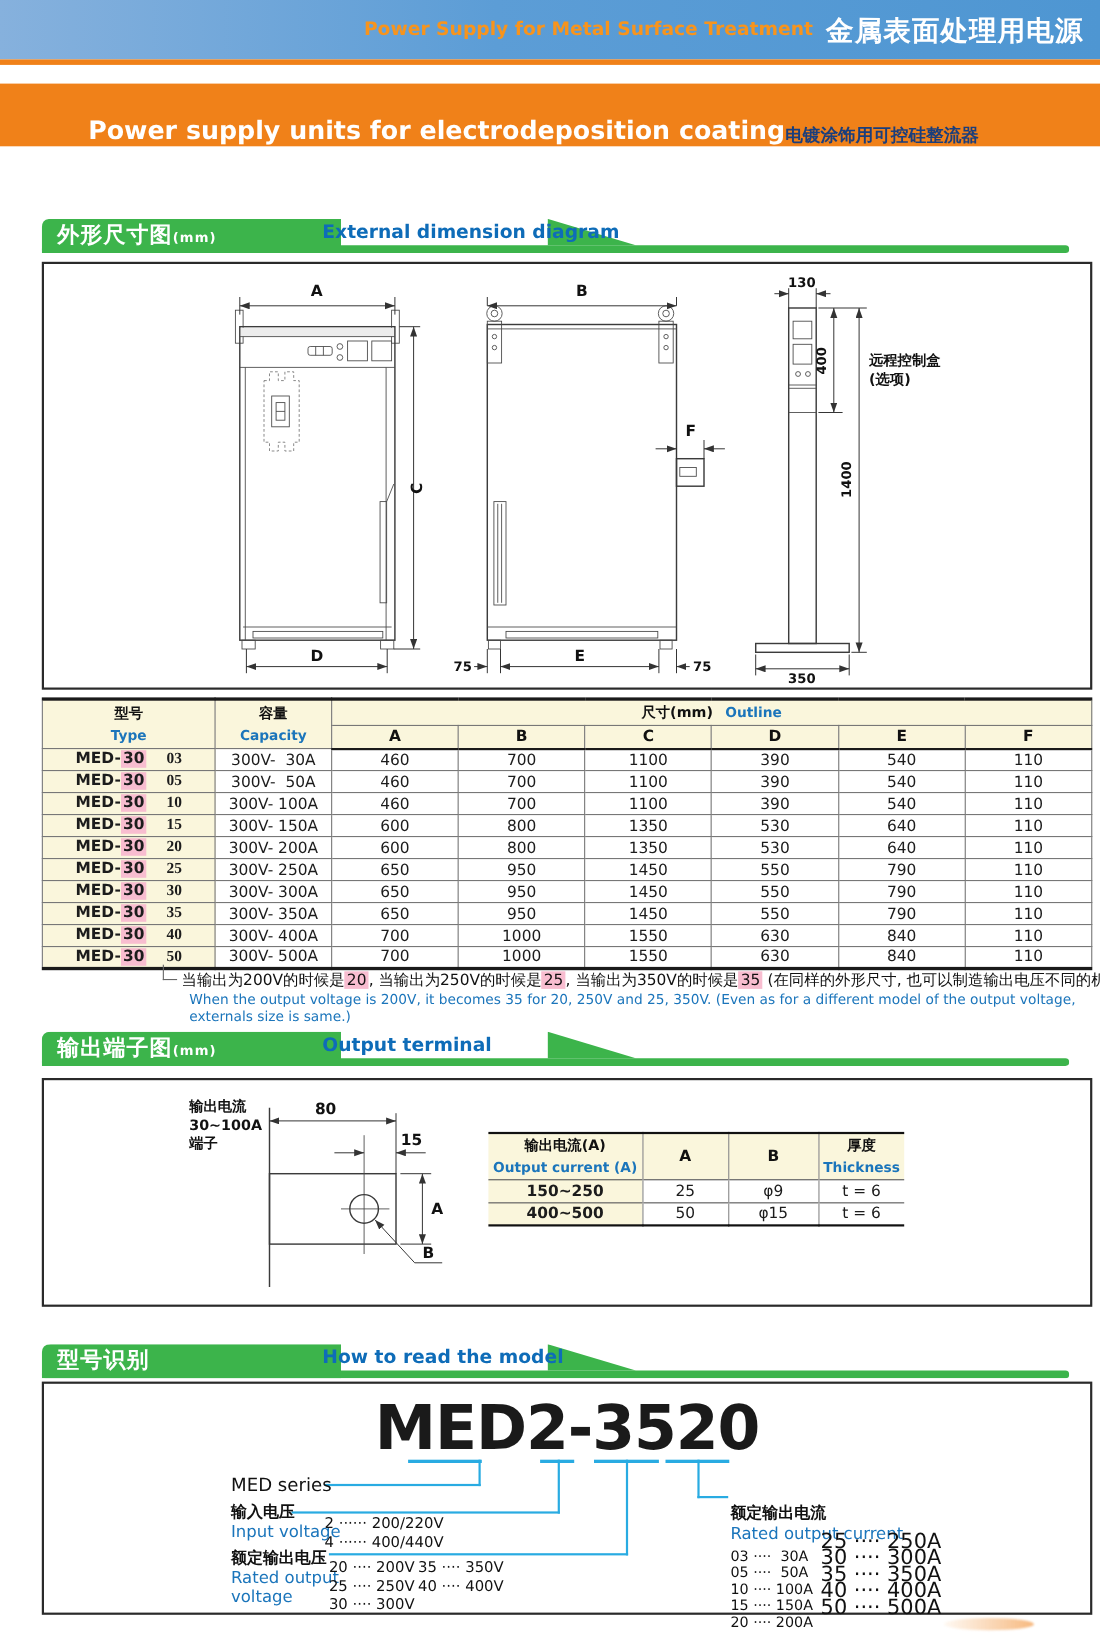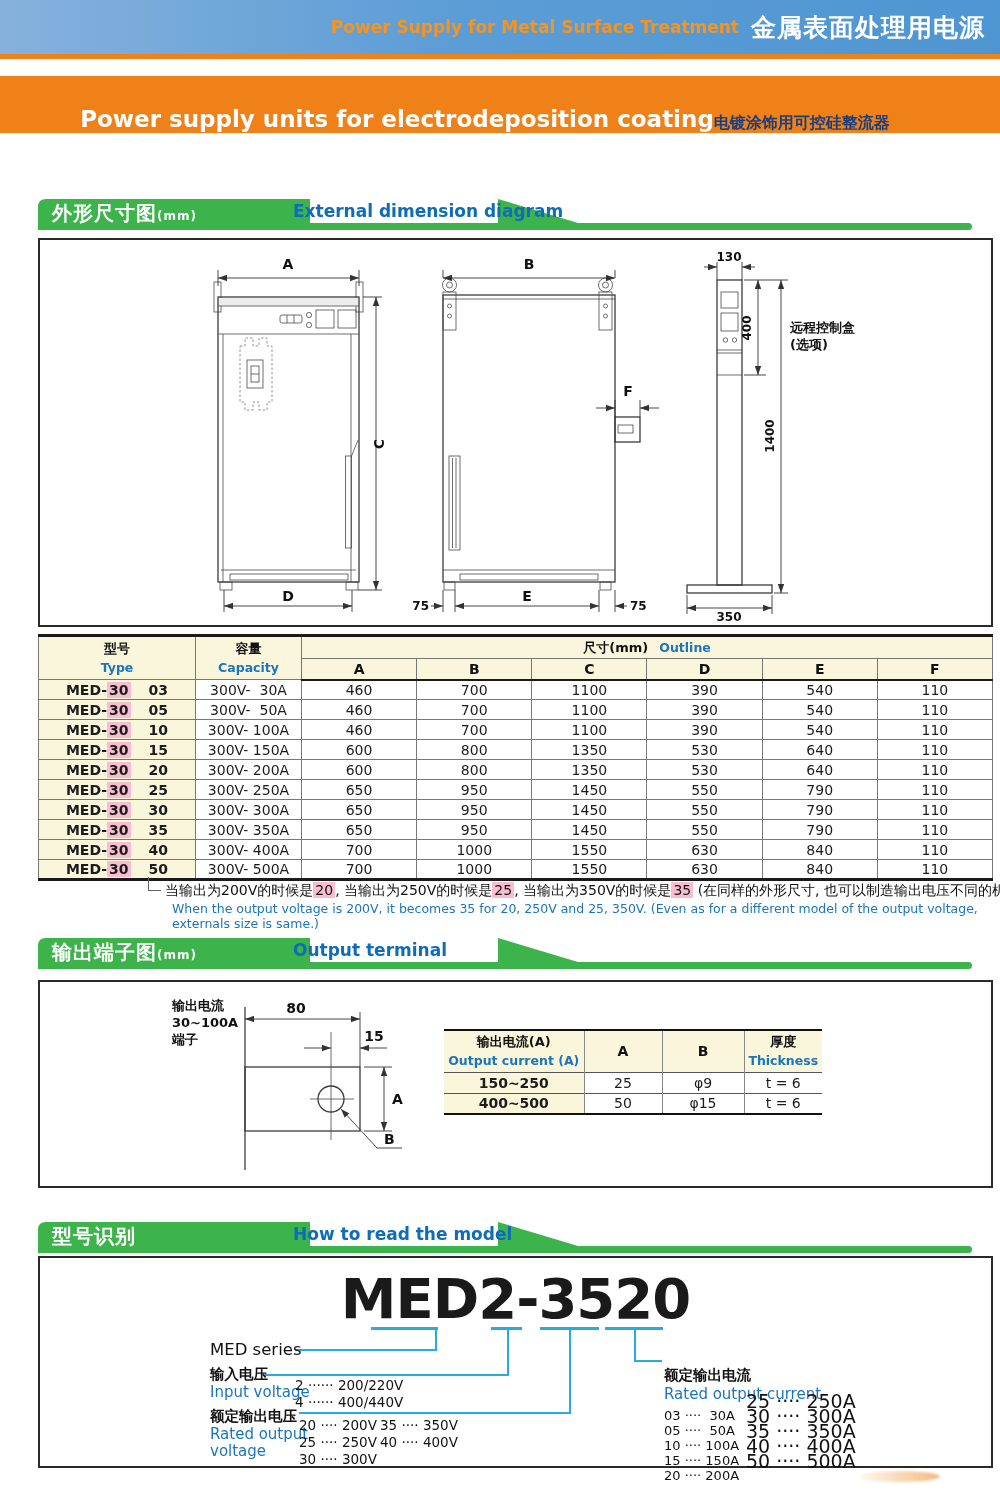--- a/index.html
+++ b/index.html
@@ -47,21 +47,21 @@
   .dim-table th, .dim-table td { border:1px solid #777; text-align:center; vertical-align:middle; padding:0; }
   .dim-table { border-top:3px solid #1a1a1a; border-bottom:3px solid #1a1a1a; }
   .dim-table thead tr:last-child th { border-bottom:2px solid #1a1a1a; }
   .bg-cream { background:#FAF6DC; }
   .th-zh { font-size:13px; font-weight:bold; color:#111; line-height:20px; }
   .th-en { font-size:12.5px; font-weight:bold; color:#1B75BB; line-height:18px; }
   .th-dim { font-size:14px; font-weight:bold; color:#111; height:21px; }
   .row-h { height:20px; font-size:14px; color:#1c1c1c; }
   .cell-model { font-weight:bold; font-size:14px; }
   .hl { background:#F8BDD0; padding:0 2px; }
-  .msuf { margin-left:18px; }
+  .msuf { margin-left:18px;font-family:Liberation Serif, serif; }
   .cell-cap { white-space:pre; font-size:14px; }
 
   
   .note-connector { position:absolute; left:148px; top:877px; width:13px; height:14px;
     border-left:1px solid #666; border-bottom:1px solid #666; }
   .note-zh { position:absolute; left:165px; top:882px; font-size:14px; color:#111; white-space:pre; }
   .note-en { position:absolute; left:172px; top:901px; font-size:12.5px; color:#1B75BB; }
 
   
   .t2 { position:absolute; left:404px; top:47px; width:378px; border-collapse:collapse; table-layout:fixed;

